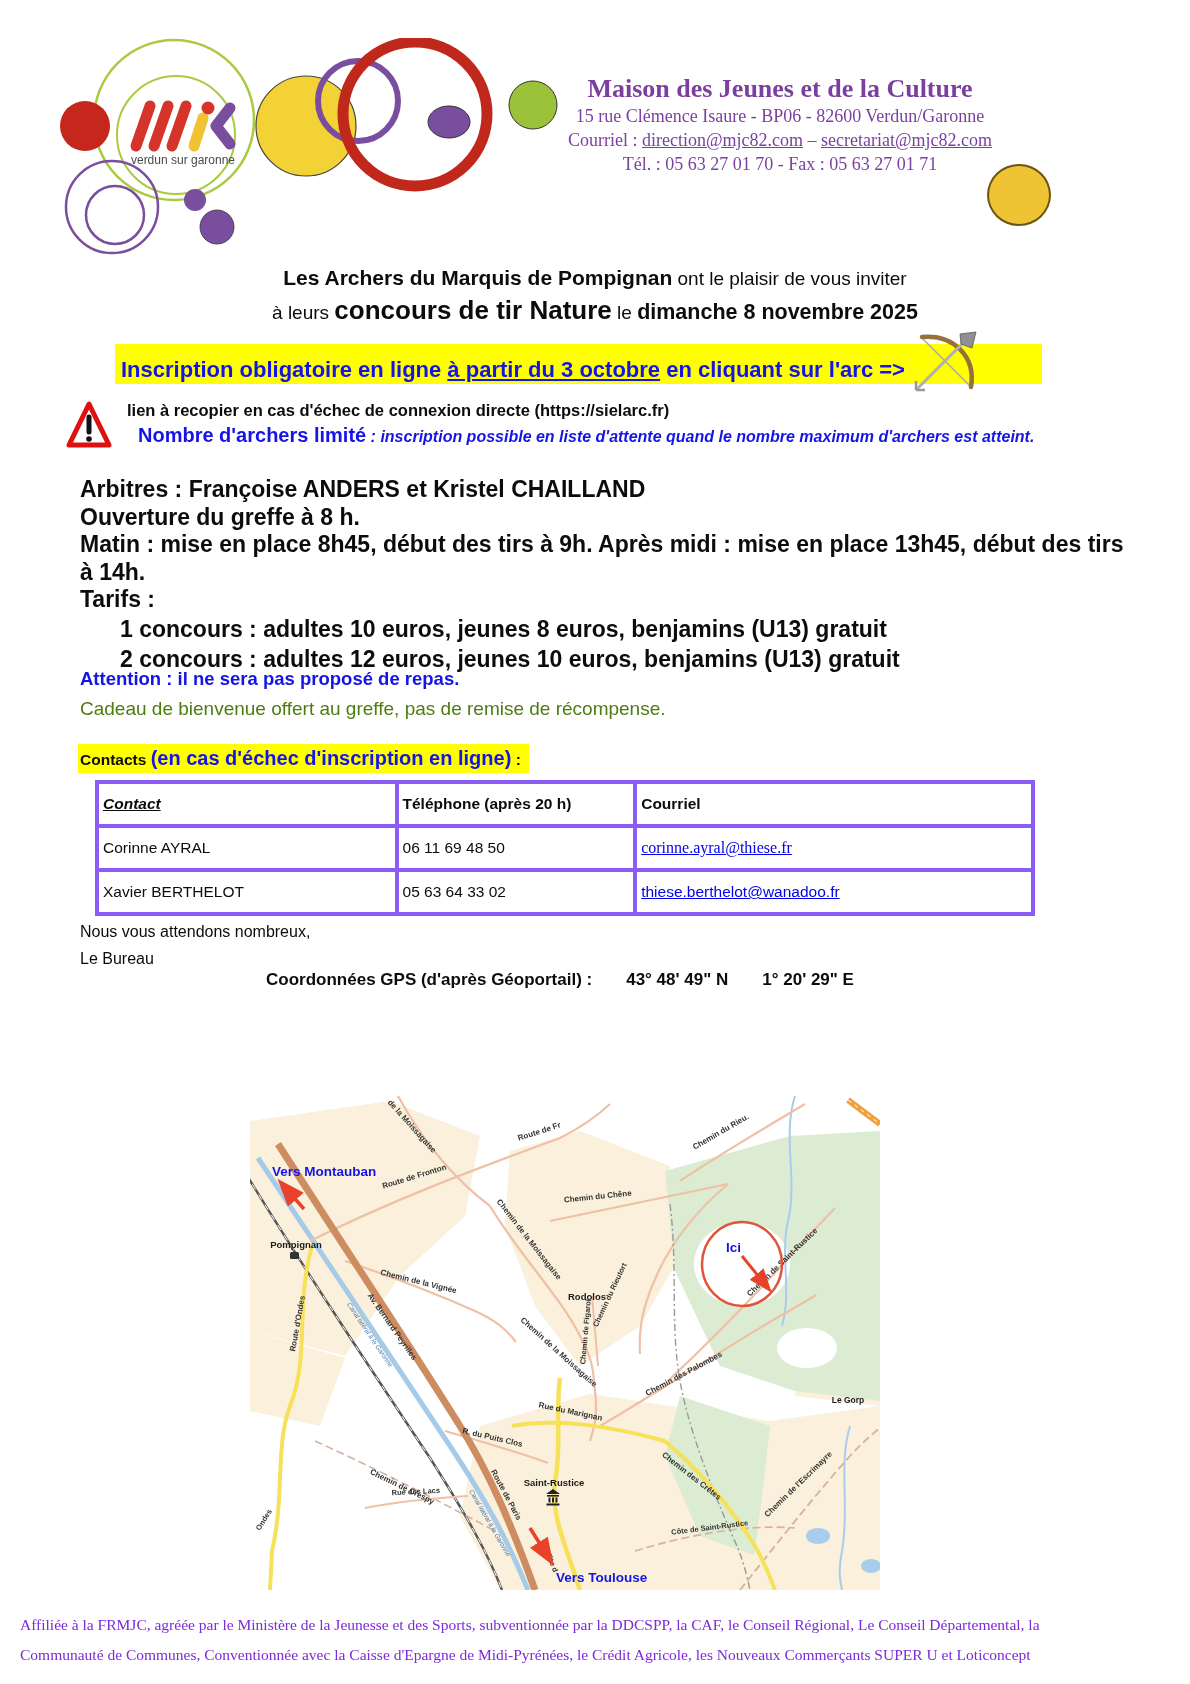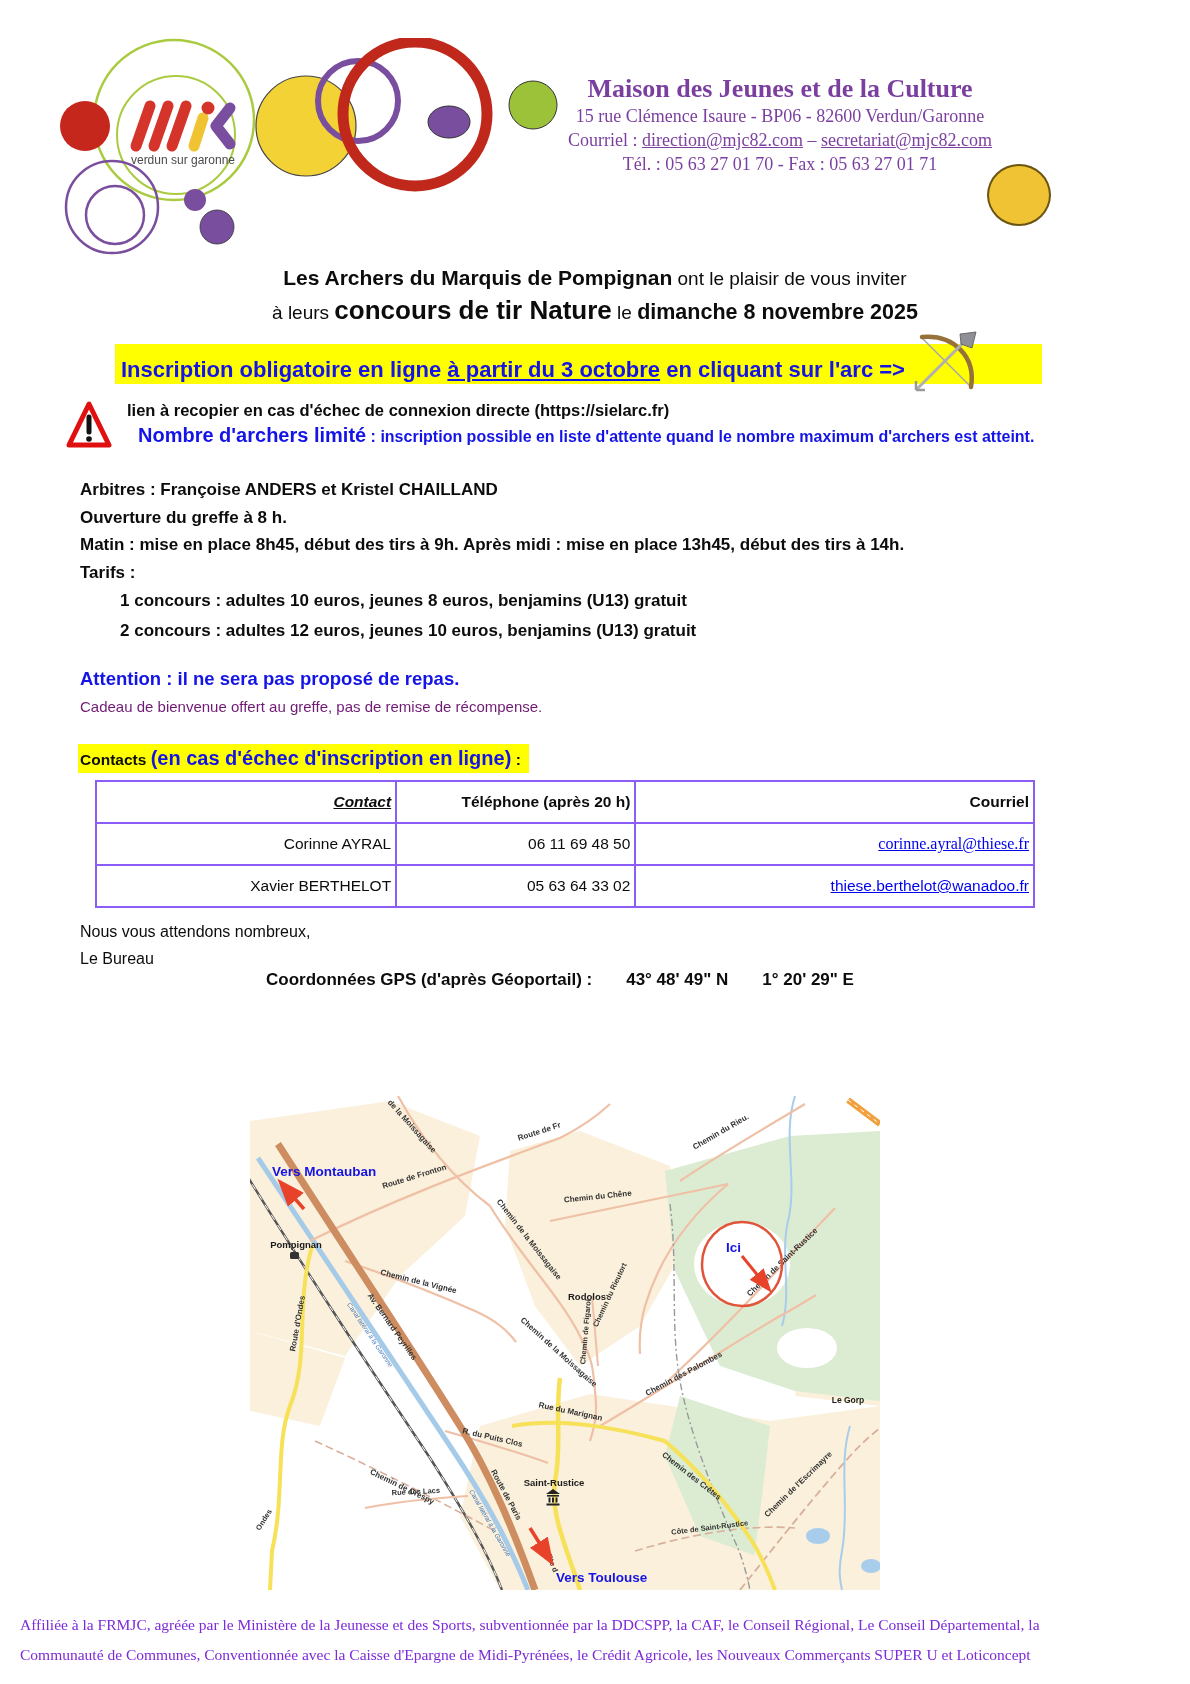--- a/index.html
+++ b/index.html
@@ -28,37 +28,37 @@
   
   .banner{left:115px;top:344px;width:927px;height:40px;background:#ffff00;
           font-size:22px;font-weight:bold;color:#1414e6;line-height:52px;
           padding-left:6px;box-sizing:border-box;white-space:nowrap;}
   .banner .u{text-decoration:underline;}
 
   
   .note1{left:127px;top:401px;font-size:16.5px;font-weight:bold;color:#0c0c0c;}
   .note2{left:138px;top:424px;font-weight:bold;color:#1414e6;white-space:nowrap;}
   .note2 .big{font-size:20px;}
-  .note2 .sm{font-size:16px;}
-
-  
-  .details{left:80px;top:476px;width:1060px;font-size:17px;font-weight:bold;color:#0c0c0c;}
+  .note2 .sm{font-size:16px;font-style:italic;}
+
+  
+  .details{left:80px;top:476px;width:1060px;font-size:23px;font-weight:bold;color:#0c0c0c;}
   .details .ln{line-height:27.5px;}
   .details .indent{margin-left:40px;line-height:30px;}
   .attention{left:80px;top:668px;font-size:18.5px;font-weight:bold;color:#1414e6;}
-  .cadeau{left:80px;top:698px;font-size:15px;color:#701a75;}
+  .cadeau{left:80px;top:698px;font-size:19px;color:#4d7c0f;}
 
   
   .contacts-hd{left:78px;top:744px;background:#ffff00;padding:3px 8px 3px 2px;
                font-weight:bold;color:#0c0c0c;white-space:nowrap;}
   .contacts-hd .blue{color:#1414e6;font-size:20px;}
   .contacts-hd .blk{font-size:15.5px;}
   table.ctable{left:95px;top:780px;width:940px;border-collapse:collapse;position:absolute;
                font-size:15.5px;color:#0c0c0c;table-layout:fixed;}
-  table.ctable td,table.ctable th{border:2px solid #8b5cf6;height:40px;text-align:right;
+  table.ctable td,table.ctable th{border:4px solid #8b5cf6;height:40px;text-align:left;
                vertical-align:middle;font-weight:normal;padding:0 4px;}
   .th-contact{font-style:italic;text-decoration:underline;font-weight:bold !important;}
   .th-b{font-weight:bold !important;}
   .mail{color:#0000ee;text-decoration:underline;cursor:pointer;}
   .mail.serif{font-family:"Liberation Serif",serif;font-size:16px;}
 
   .closing{left:80px;top:918px;font-size:16px;line-height:27px;color:#0c0c0c;}
 
   .gps{left:0;top:966px;width:1120px;text-align:center;font-size:17px;font-weight:bold;
        color:#0c0c0c;line-height:27px;}

